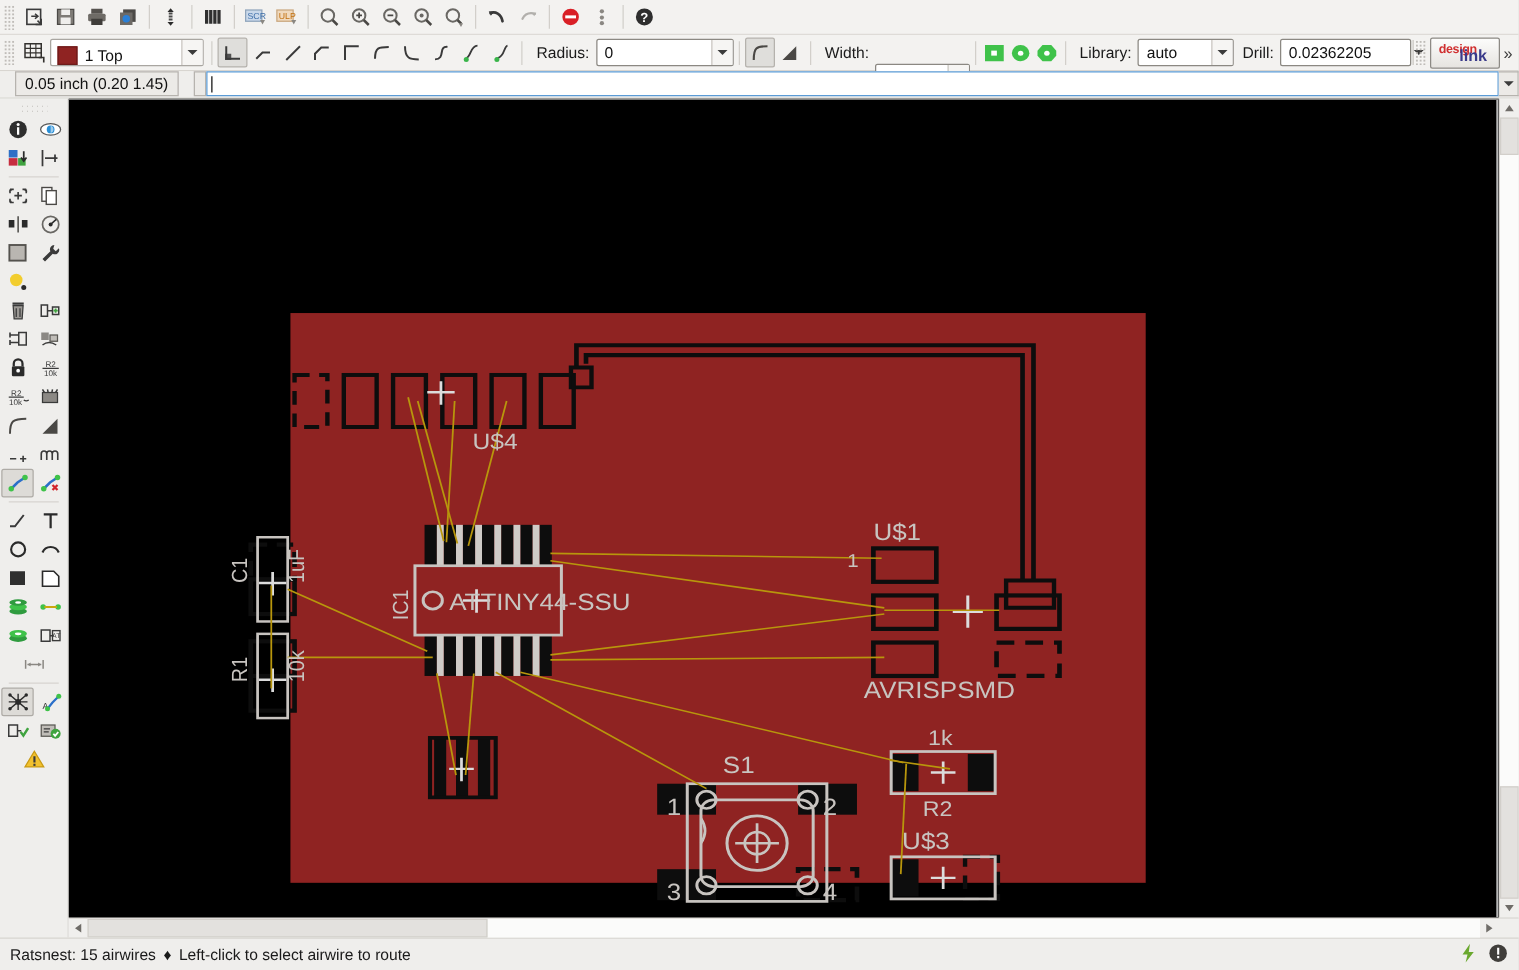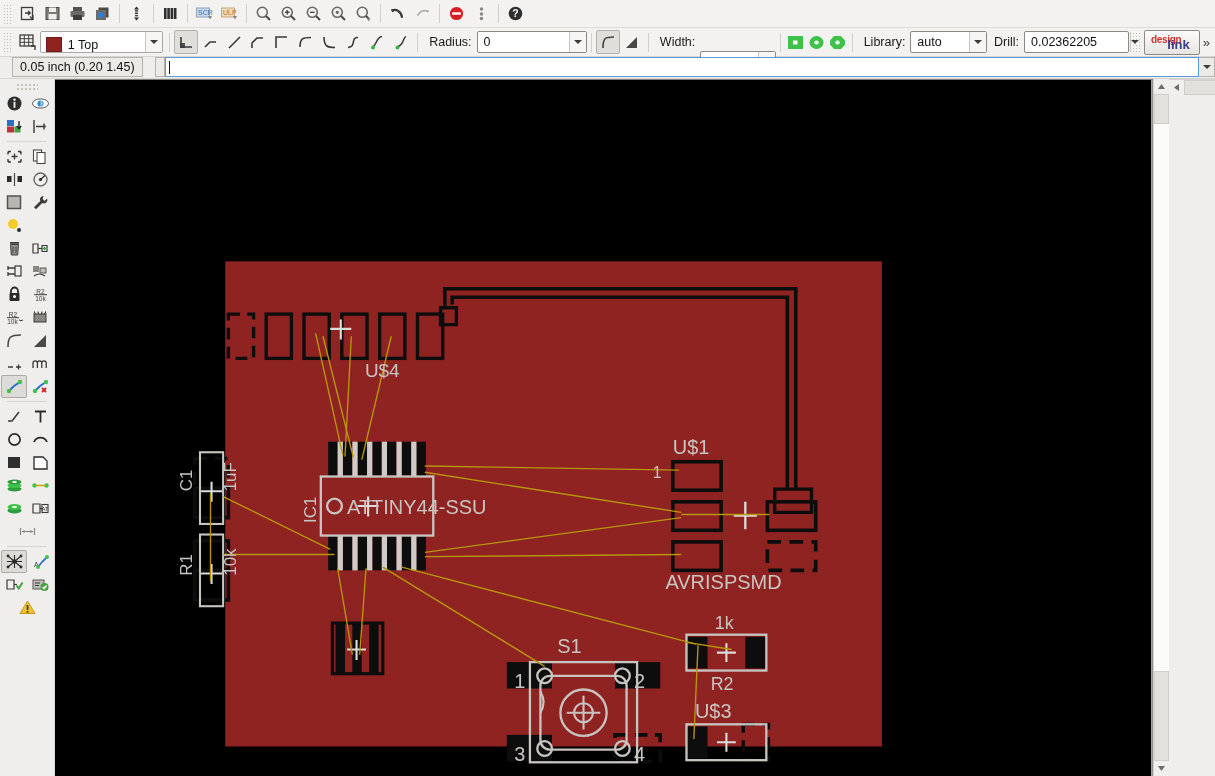--- a/index.html
+++ b/index.html
@@ -105,21 +105,21 @@
   .lt-grip { width: 22px; height: 7px;
     background-image: radial-gradient(#c2bfba 0.7px, transparent 0.8px); background-size: 4px 4px; margin-bottom: 2px; }
   .lt-row { display:flex; width:55px; justify-content:center; gap:0px; }
   .lt-btn {
     width: 26px; height: 23px; display:flex; align-items:center; justify-content:center;
     border: 1px solid transparent; border-radius:2px; cursor: default;
   }
   .lt-btn.active { background:#dddbd7; border:1px solid #aeaba6; }
   .lt-sep { width: 40px; height:1px; background:#d7d4cf; margin: 3px 0; }
 
-  .canvas-area { flex:1; display:flex; flex-direction: row; min-width:0;justify-content:flex-end; }
+  .canvas-area { flex:1; display:flex; flex-direction: column; min-width:0;justify-content:flex-end; }
   .canvas-holder { flex:1; display:flex; min-height:0; }
   #canvas {
     flex:1; background:#000; position: relative; overflow: hidden; min-width:0;
     border-top: 1px solid #7f7f7f;
   }
   .vscroll {
     width: 16px; background: #f0efed; border-left: 1px solid #d6d3ce;
     display:flex; flex-direction:column; flex: 0 0 16px;
   }
   .sb-arrow { height:15px; display:flex; align-items:center; justify-content:center; background:#f0efed; }
@@ -1034,14 +1034,33 @@
         <div class="sb-arrow-h">
           <svg width="7" height="9" viewBox="0 0 7 9">
               <path d="M6 4.5 L1 1 V8 Z" fill="#6f6c68"></path>
             </svg>
         </div>
         <div class="corner-box"></div>
       </div>
     </div>
   </div>
 
+  <div class="statusbar">
+    <span class="status-text">Ratsnest: 15 airwires</span>
+    <span class="status-text" style="margin:0 6px;">♦</span>
+    <span class="status-text">Left-click to select airwire to route</span>
+    <div class="status-right">
+      <span>
+        <svg width="15" height="17" viewBox="0 0 15 17">
+            <path d="M9 1 L3 9.5 H7 L5.5 16 L12 7.5 H8 Z" fill="#6aa82e"></path>
+          </svg>
+      </span>
+      <span>
+        <svg width="17" height="17" viewBox="0 0 17 17">
+            <circle cx="8.5" cy="8.5" r="7" fill="#403e3b"></circle>
+            <rect x="7.7" y="4.2" width="1.7" height="5.5" fill="#fff"></rect>
+            <rect x="7.7" y="10.8" width="1.7" height="1.8" fill="#fff"></rect>
+          </svg>
+      </span>
+    </div>
+  </div>
 
 </div>
 
 </body></html>

